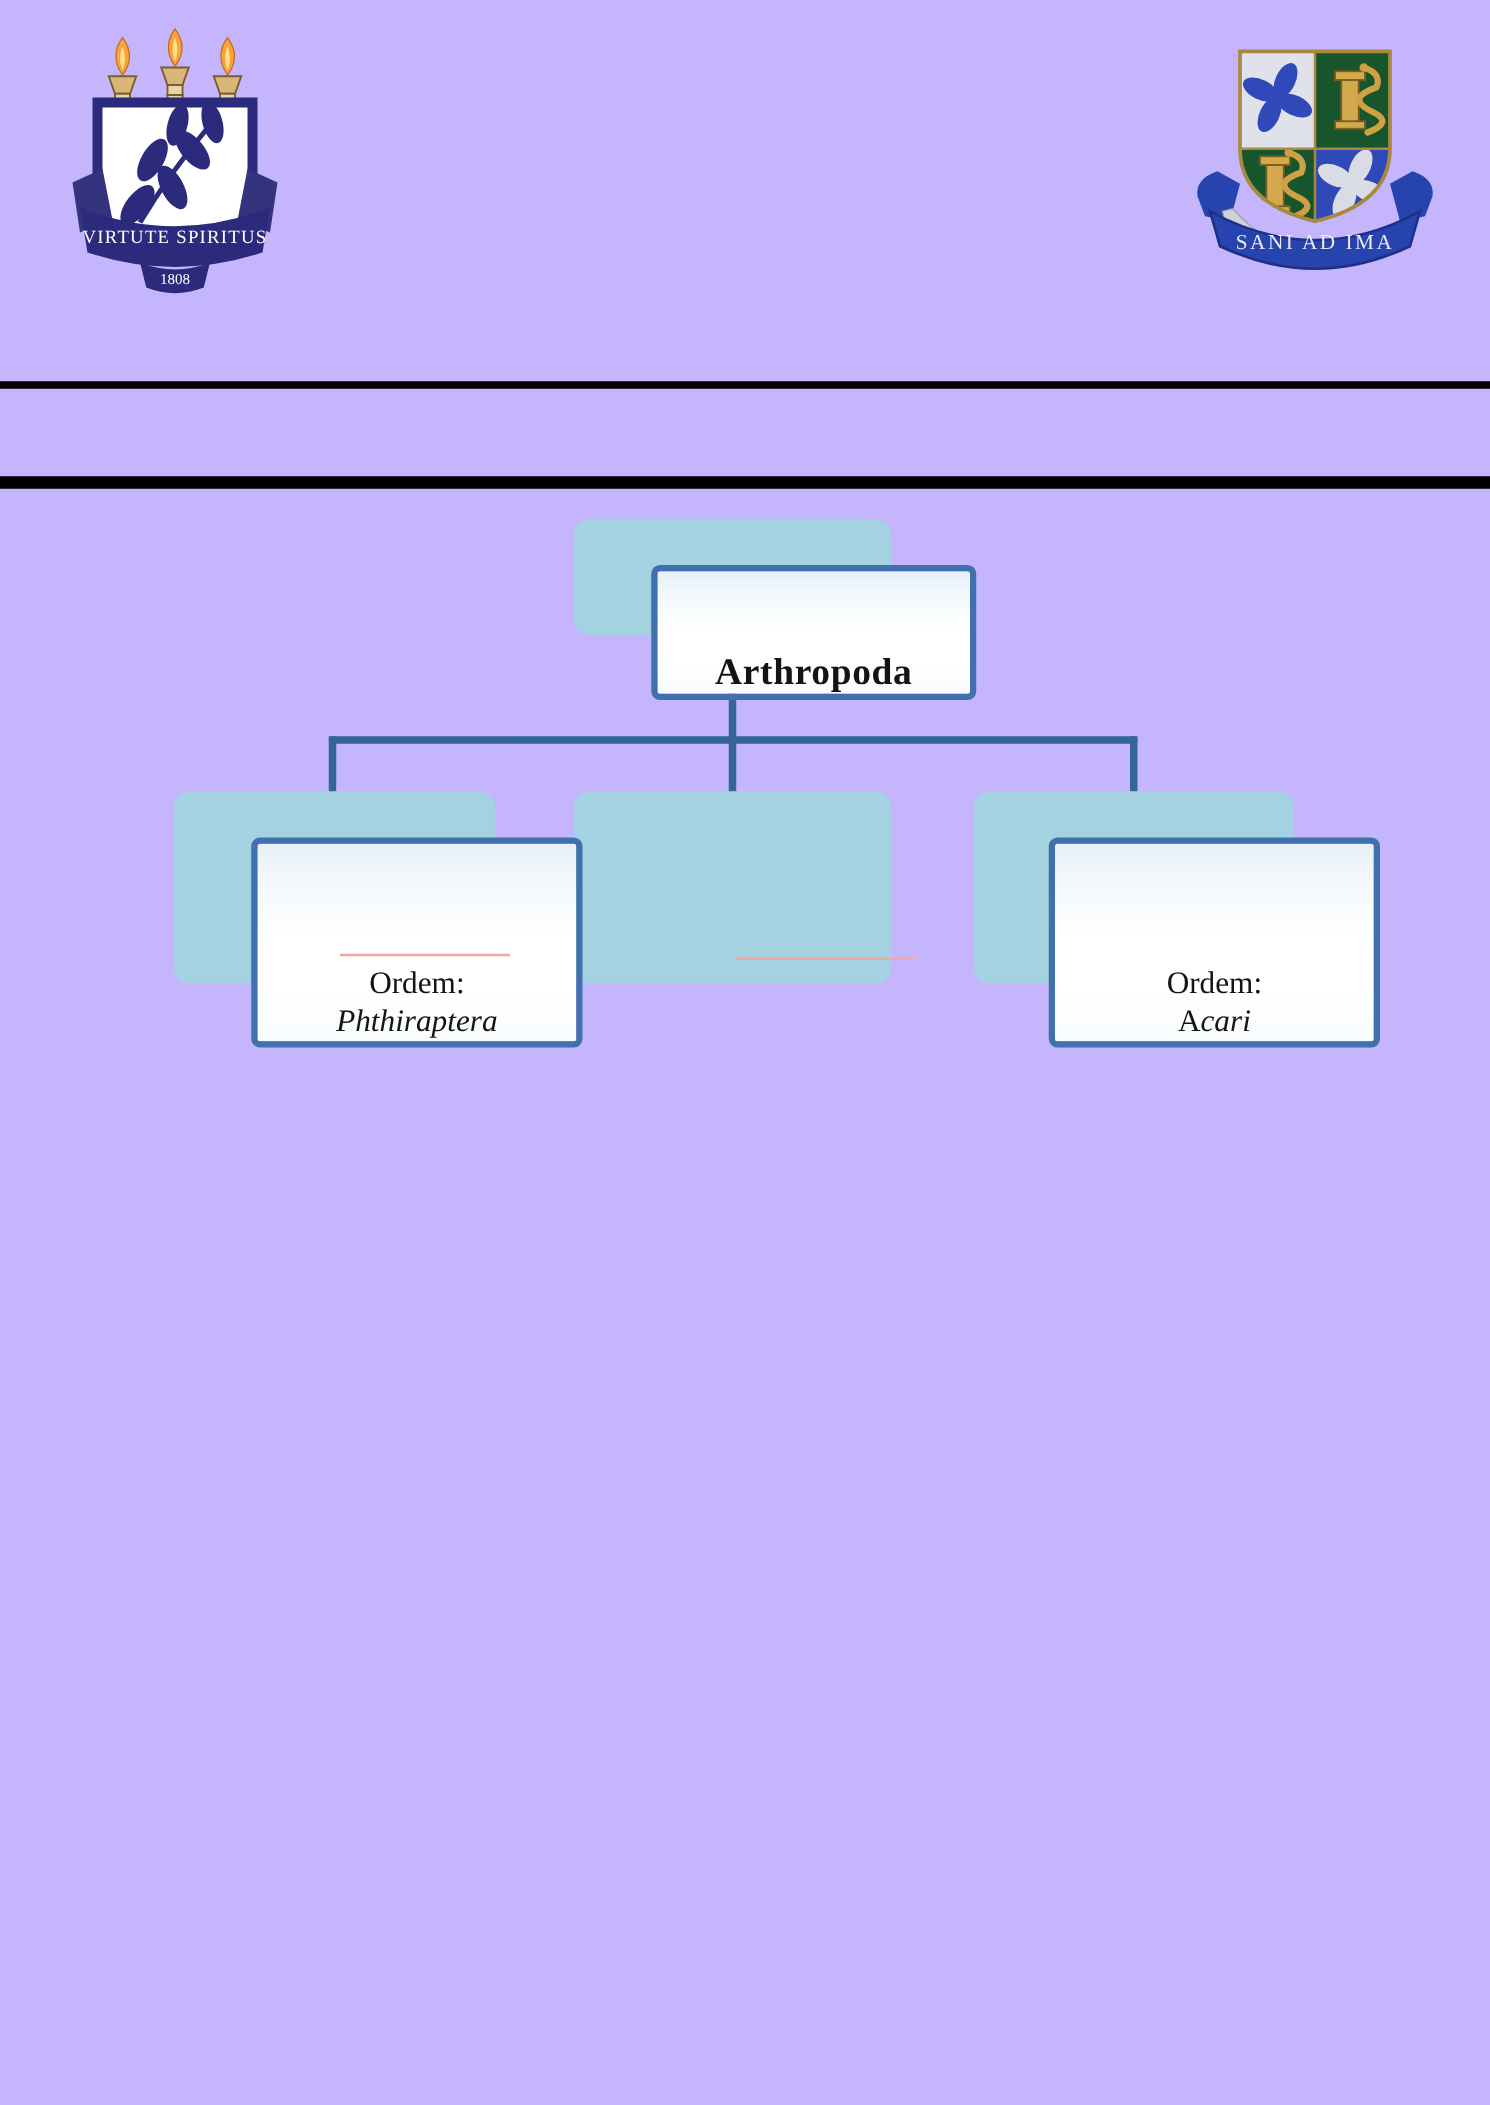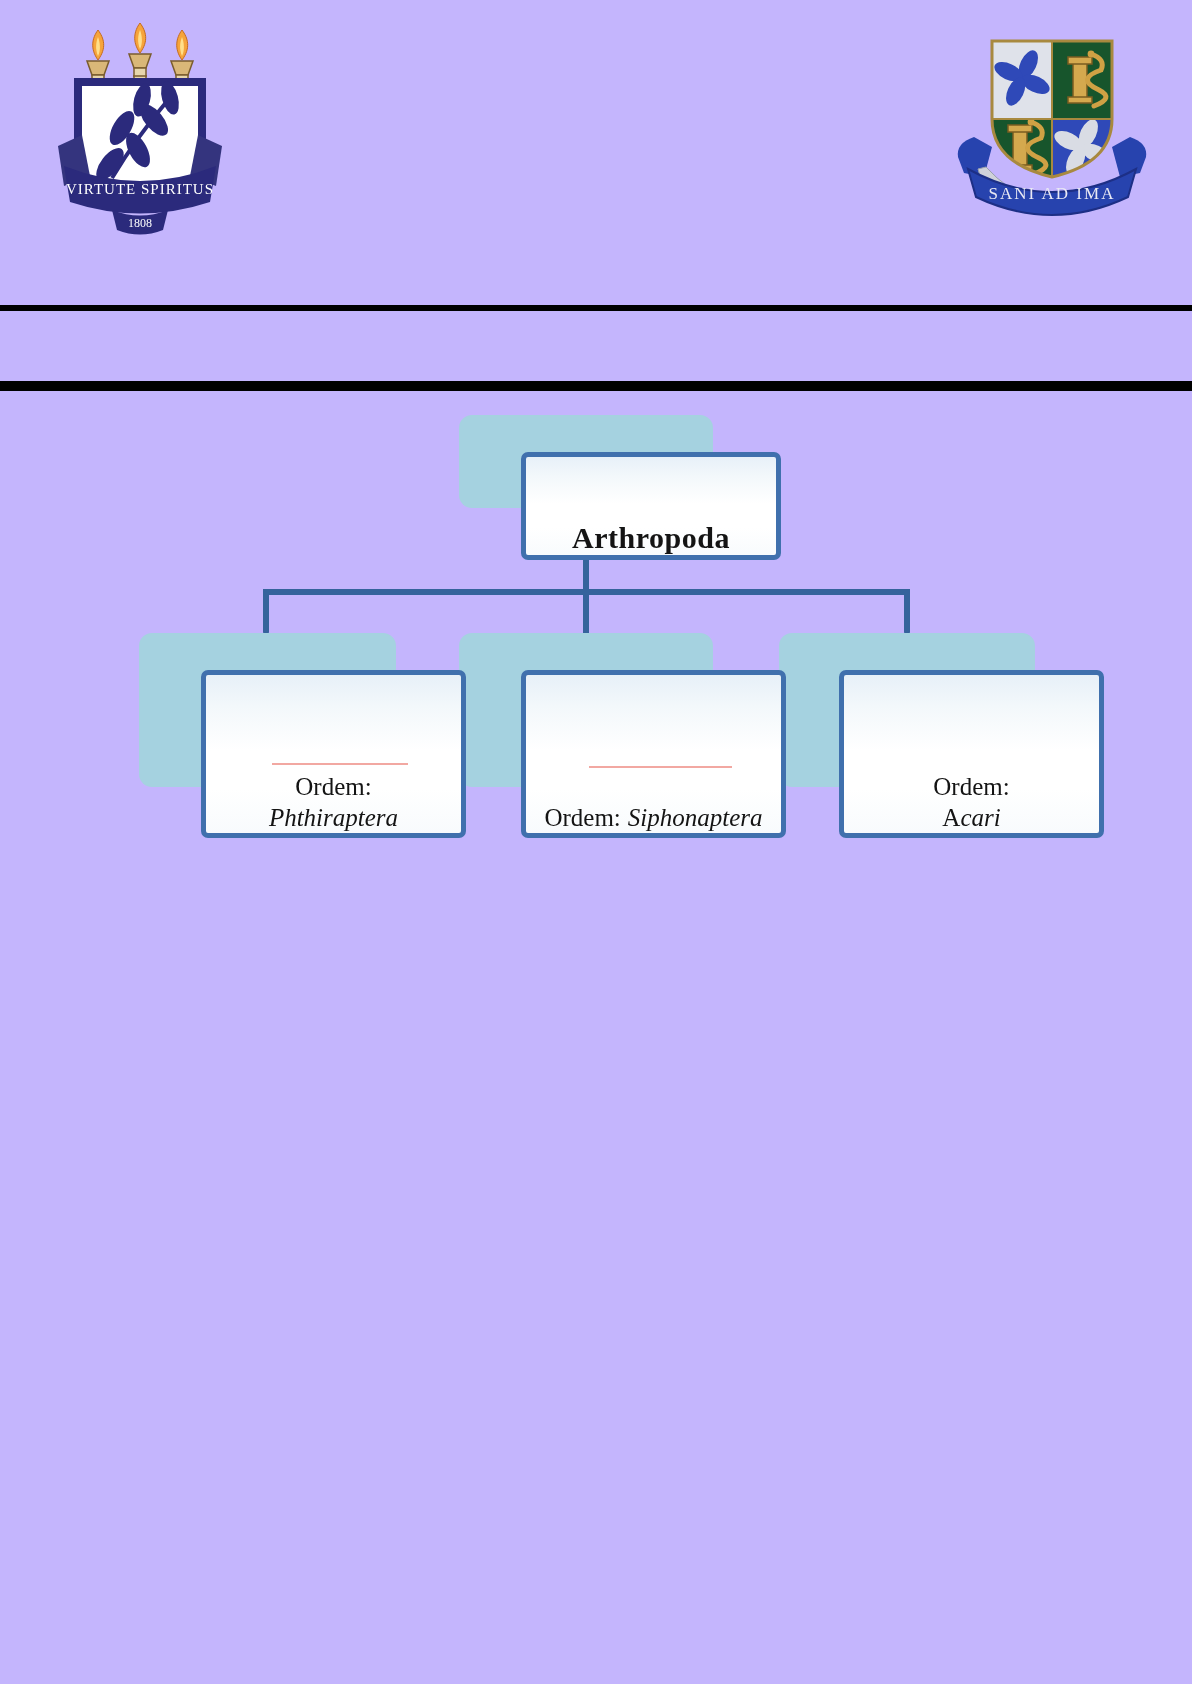--- a/index.html
+++ b/index.html
@@ -197,23 +197,20 @@
 
   <div class="abs node node-root">
     <span>Arthropoda</span>
   </div>
 
   <div class="abs node node-child node-c1">
     <span>Ordem:</span>
     <span class="sci">Phthiraptera</span>
   </div>
 
-  <div class="abs node node-child node-c2">
-    <span class="oneline"><span>Ordem:</span><span class="sci">Siphonaptera</span></span>
-  </div>
 
   <div class="abs node node-child node-c3">
     <span>Ordem:</span>
     <span><span>A</span><span class="sci">cari</span></span>
   </div>
 
   <div class="abs pinkline pink-1"></div>
   <div class="abs pinkline pink-2"></div>
 
 </div>

